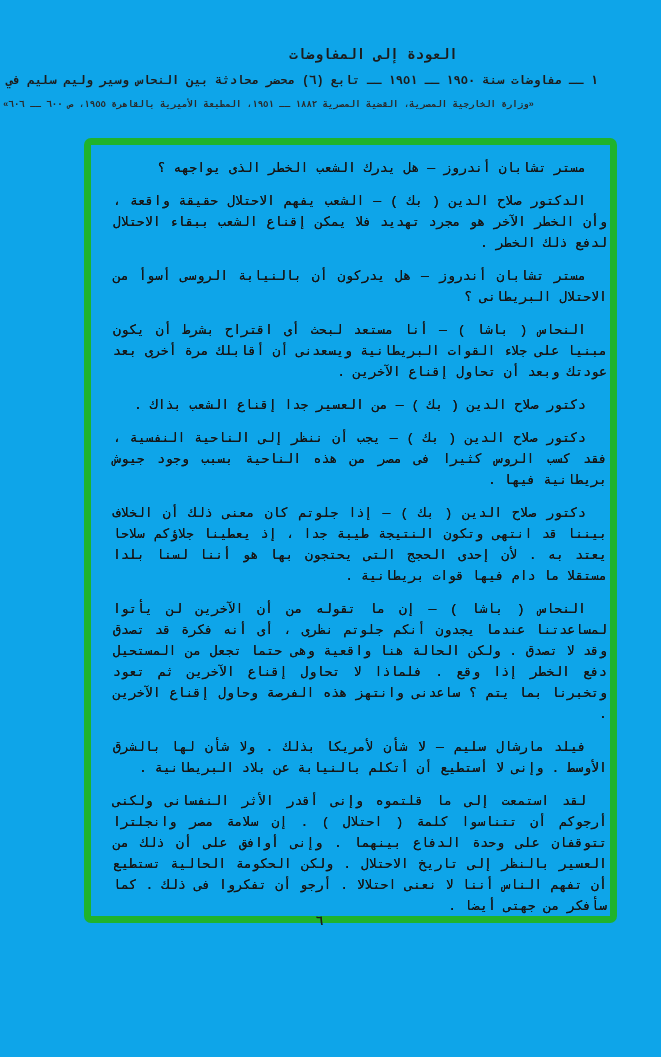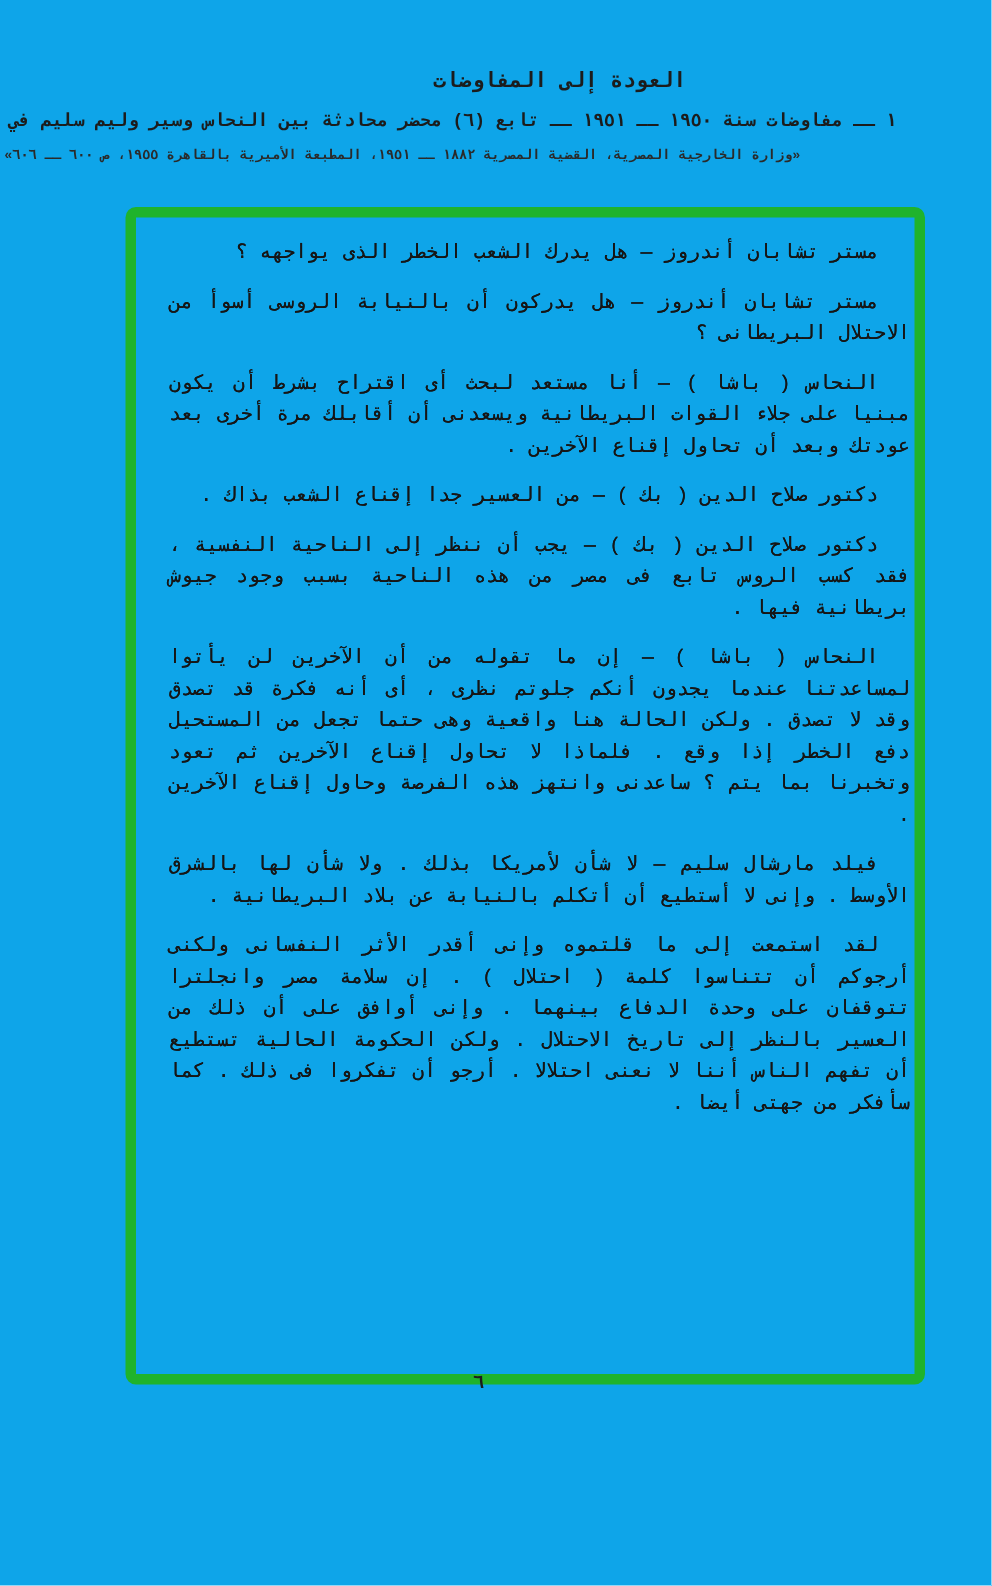--- a/index.html
+++ b/index.html
@@ -95,24 +95,26 @@
 
   <div class="doc-title">العودة إلى المفاوضات</div>
 
   <div class="doc-heading">١ ــ مفاوضات سنة ١٩٥٠ ــ ١٩٥١ ــ تابع (٦) محضر محادثة بين النحاس وسير وليم سليم في ٦ يونيه ١٩٥٠</div>
 
   <div class="doc-citation">«وزارة الخارجية المصرية، القضية المصرية ١٨٨٢ ــ ١٩٥١، المطبعة الأميرية بالقاهرة ١٩٥٥، ص ٦٠٠ ــ ٦٠٦»</div>
 
   <div class="highlight-box" style="border-color: rgb(31, 179, 44);">
     <div class="transcript">
         <p class="para">مستر تشابان أندروز — هل يدرك الشعب الخطر الذى يواجهه ؟</p>
+        <p class="para">الدكتور صلاح الدين ( بك ) — الشعب يفهم الاحتلال حقيقة واقعة ، وأن الخطر الآخر هو مجرد تهديد فلا يمكن إقناع الشعب ببقاء الاحتلال لدفع ذلك الخطر .</p>
         <p class="para">مستر تشابان أندروز — هل يدركون أن بالنيابة الروسى أسوأ من الاحتلال البريطانى ؟</p>
         <p class="para">النحاس ( باشا ) — أنا مستعد لبحث أى اقتراح بشرط أن يكون مبنيا على جلاء القوات البريطانية ويسعدنى أن أقابلك مرة أخرى بعد عودتك وبعد أن تحاول إقناع الآخرين .</p>
         <p class="para">دكتور صلاح الدين ( بك ) — من العسير جدا إقناع الشعب بذاك .</p>
-        <p class="para">دكتور صلاح الدين ( بك ) — يجب أن ننظر إلى الناحية النفسية ، فقد كسب الروس تابع فى مصر من هذه الناحية بسبب وجود جيوش بريطانية فيها .</p>
+        <p class="para">دكتور صلاح الدين ( بك ) — يجب أن ننظر إلى الناحية النفسية ، فقد كسب الروس كثيرا فى مصر من هذه الناحية بسبب وجود جيوش بريطانية فيها .</p>
+        <p class="para">دكتور صلاح الدين ( بك ) — إذا جلوتم كان معنى ذلك أن الخلاف بيننا قد انتهى وتكون النتيجة طيبة جدا ، إذ يعطينا جلاؤكم سلاحا يعتد به . لأن إحدى الحجج التى يحتجون بها هو أننا لسنا بلدا مستقلا ما دام فيها قوات بريطانية .</p>
         <p class="para">النحاس ( باشا ) — إن ما تقوله من أن الآخرين لن يأتوا لمساعدتنا عندما يجدون أنكم جلوتم نظرى ، أى أنه فكرة قد تصدق وقد لا تصدق . ولكن الحالة هنا واقعية وهى حتما تجعل من المستحيل دفع الخطر إذا وقع . فلماذا لا تحاول إقناع الآخرين ثم تعود وتخبرنا بما يتم ؟ ساعدنى وانتهز هذه الفرصة وحاول إقناع الآخرين .</p>
         <p class="para">فيلد مارشال سليم — لا شأن لأمريكا بذلك . ولا شأن لها بالشرق الأوسط . وإنى لا أستطيع أن أتكلم بالنيابة عن بلاد البريطانية .</p>
         <p class="para">لقد استمعت إلى ما قلتموه وإنى أقدر الأثر النفسانى ولكنى أرجوكم أن تتناسوا كلمة ( احتلال ) . إن سلامة مصر وانجلترا تتوقفان على وحدة الدفاع بينهما . وإنى أوافق على أن ذلك من العسير بالنظر إلى تاريخ الاحتلال . ولكن الحكومة الحالية تستطيع أن تفهم الناس أننا لا نعنى احتلالا . أرجو أن تفكروا فى ذلك . كما سأفكر من جهتى أيضا .</p>
       </div>
   </div>
 
   <div class="page-number">٦</div>
 
 </div>
 

